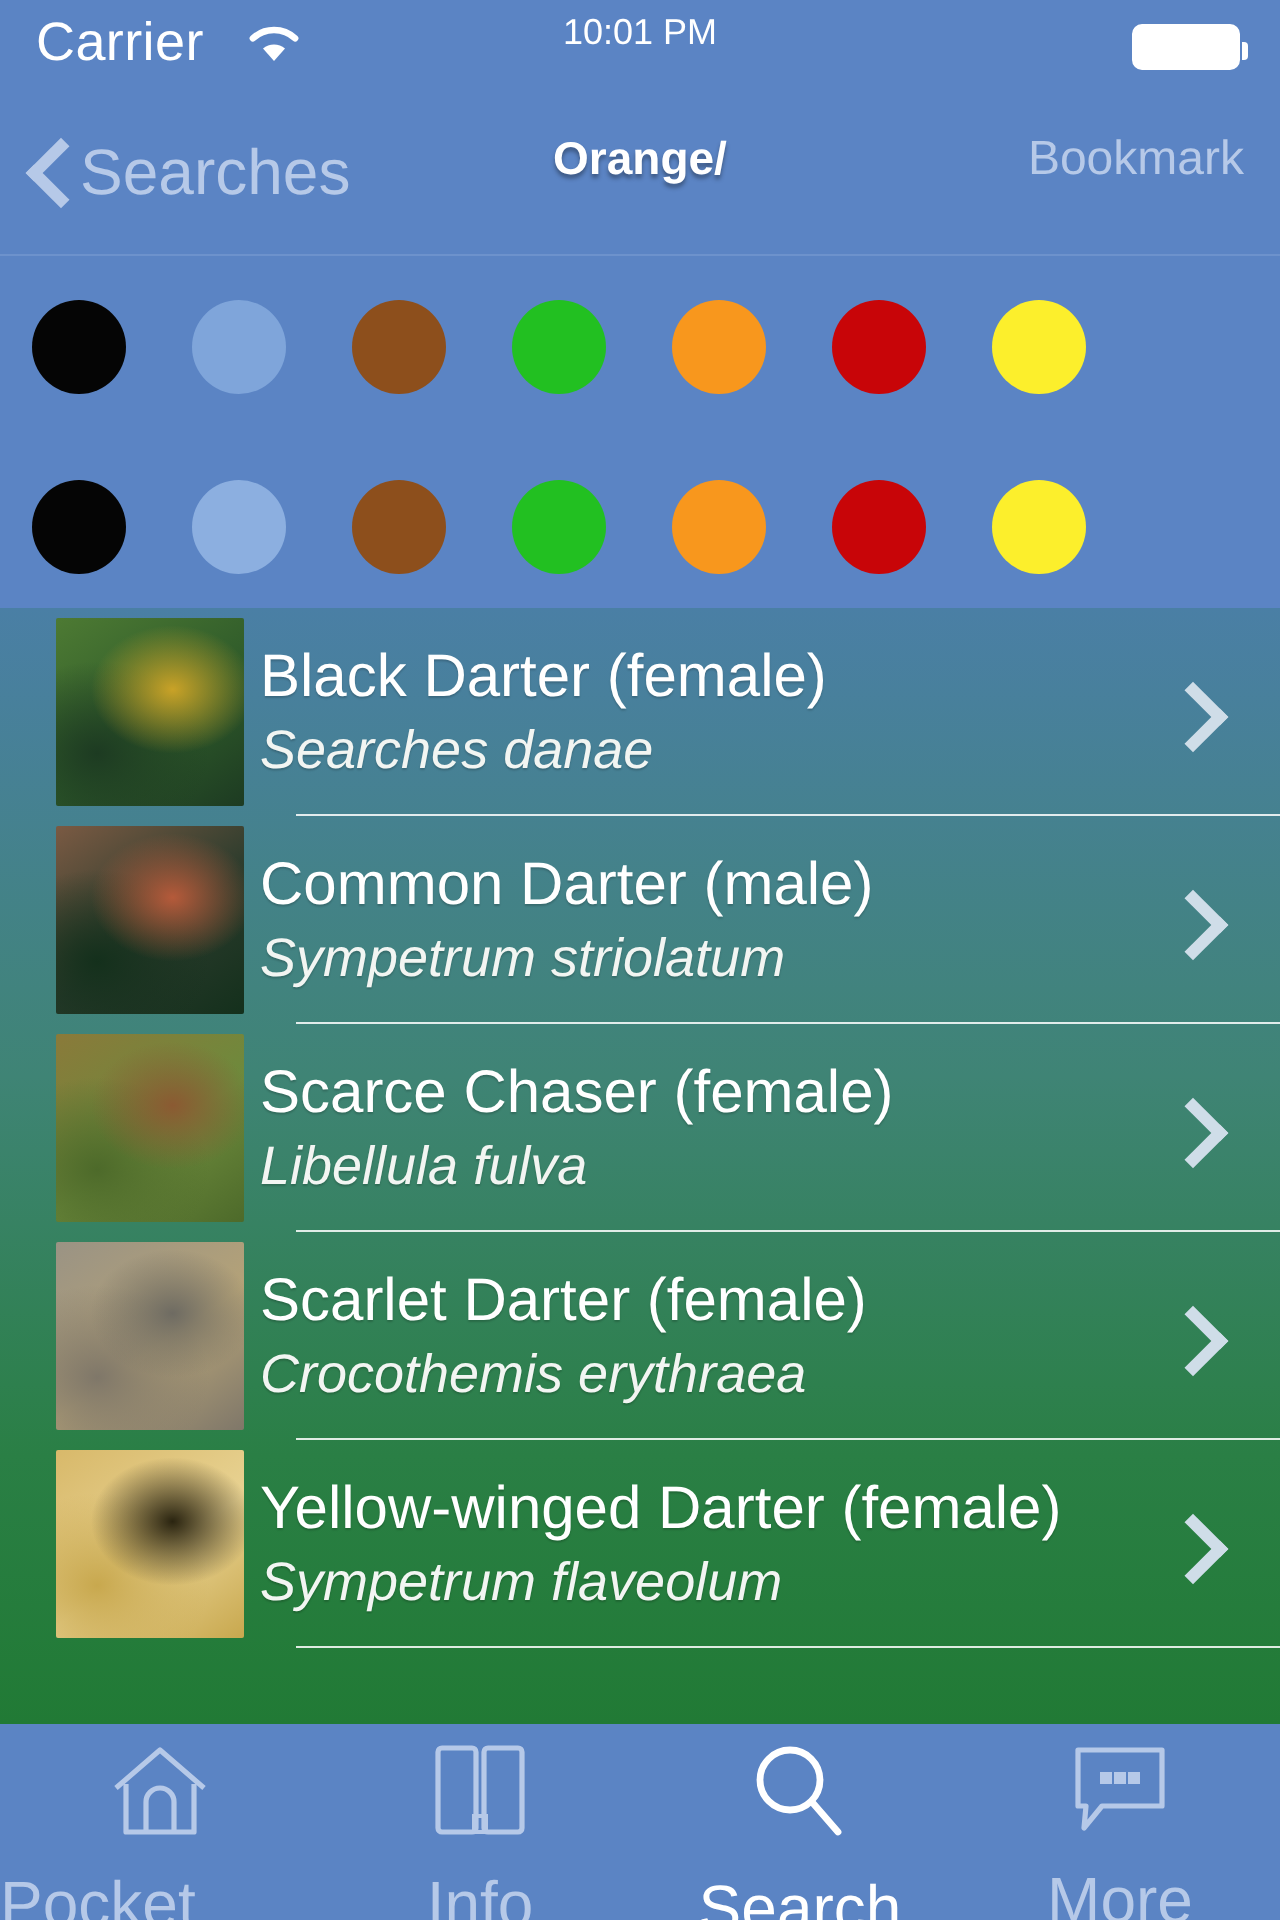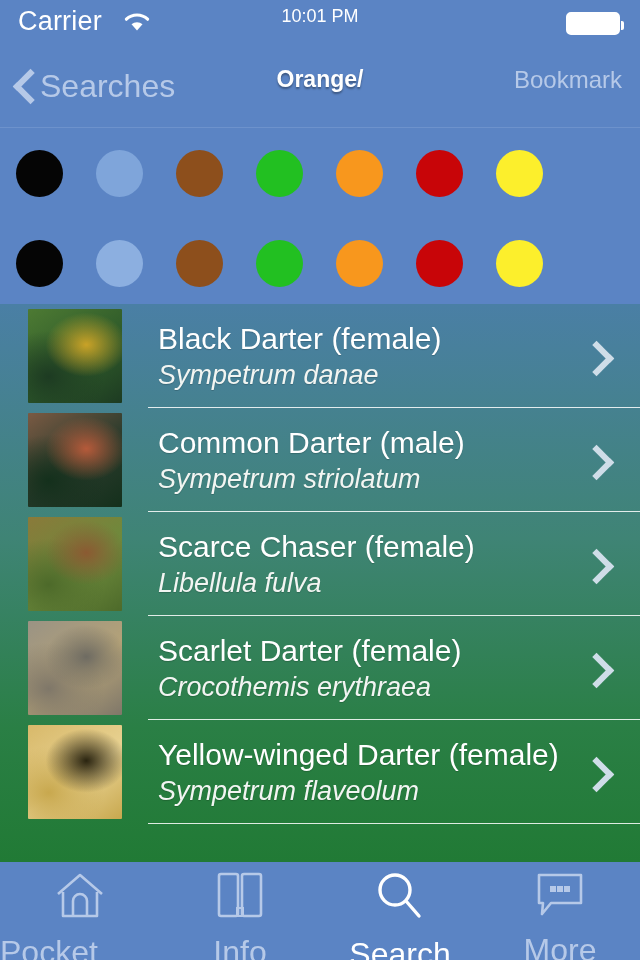--- a/index.html
+++ b/index.html
@@ -125,21 +125,21 @@
   }
   .row-thumb {
     width:94px; height:94px;
     margin-left:28px;
     flex:0 0 auto;
     border-radius:1px;
     background-size:cover; background-position:center;
   }
   .row-text {
     flex:1 1 auto;
-    margin-left:36px;
+    margin-left:8px;
     min-width:0;
     padding-right:8px;
   }
   .row-title {
     font-size:30px; color:#ffffff;
     white-space:nowrap; overflow:hidden; text-overflow:ellipsis;
     line-height:1.18;
     text-shadow:0 1px 1px rgba(0,0,0,0.18);
   }
   .row-sub {
@@ -237,21 +237,21 @@
         <div class="swatch" style="background: rgb(200, 5, 8);"></div>
         <div class="swatch" style="background: rgb(252, 239, 44);"></div>
       </div>
   </div>
 
   <div class="list" id="result-list">
       <div class="row">
         <div class="row-thumb" style="background-image: radial-gradient(70% 55% at 62% 38%, rgb(201, 162, 39) 0%, transparent 62%), radial-gradient(85% 70% at 22% 72%, rgb(29, 59, 34) 0%, transparent 70%), linear-gradient(145deg, rgb(77, 122, 51) 0%, rgb(47, 91, 42) 55%, rgb(29, 59, 34) 100%);"></div>
         <div class="row-text">
           <div class="row-title">Black Darter (female)</div>
-          <div class="row-sub">Sympetrum danae</div>
+          <div class="row-sub">Searches danae</div>
         </div>
         <div class="row-chev"></div>
         <div class="row-sep"></div>
       </div>
       <div class="row">
         <div class="row-thumb" style="background-image: radial-gradient(70% 55% at 62% 38%, rgb(181, 90, 58) 0%, transparent 62%), radial-gradient(85% 70% at 22% 72%, rgb(20, 48, 28) 0%, transparent 70%), linear-gradient(145deg, rgb(122, 90, 67) 0%, rgb(42, 59, 44) 55%, rgb(20, 48, 28) 100%);"></div>
         <div class="row-text">
           <div class="row-title">Common Darter (male)</div>
           <div class="row-sub">Sympetrum striolatum</div>
         </div>

